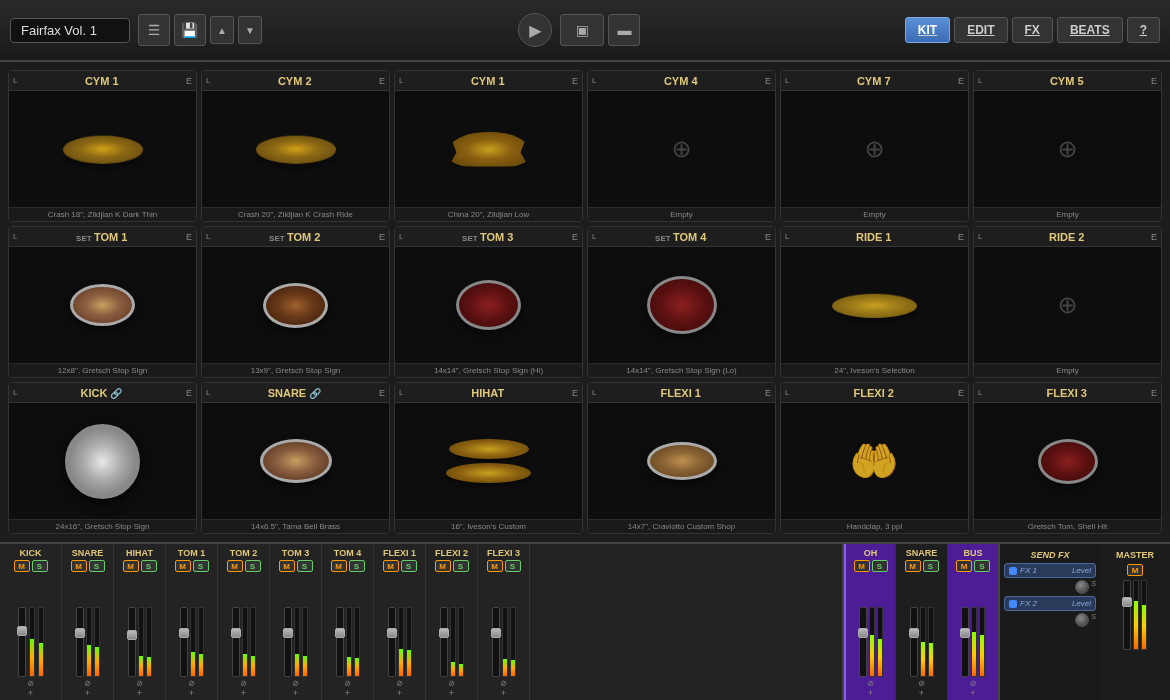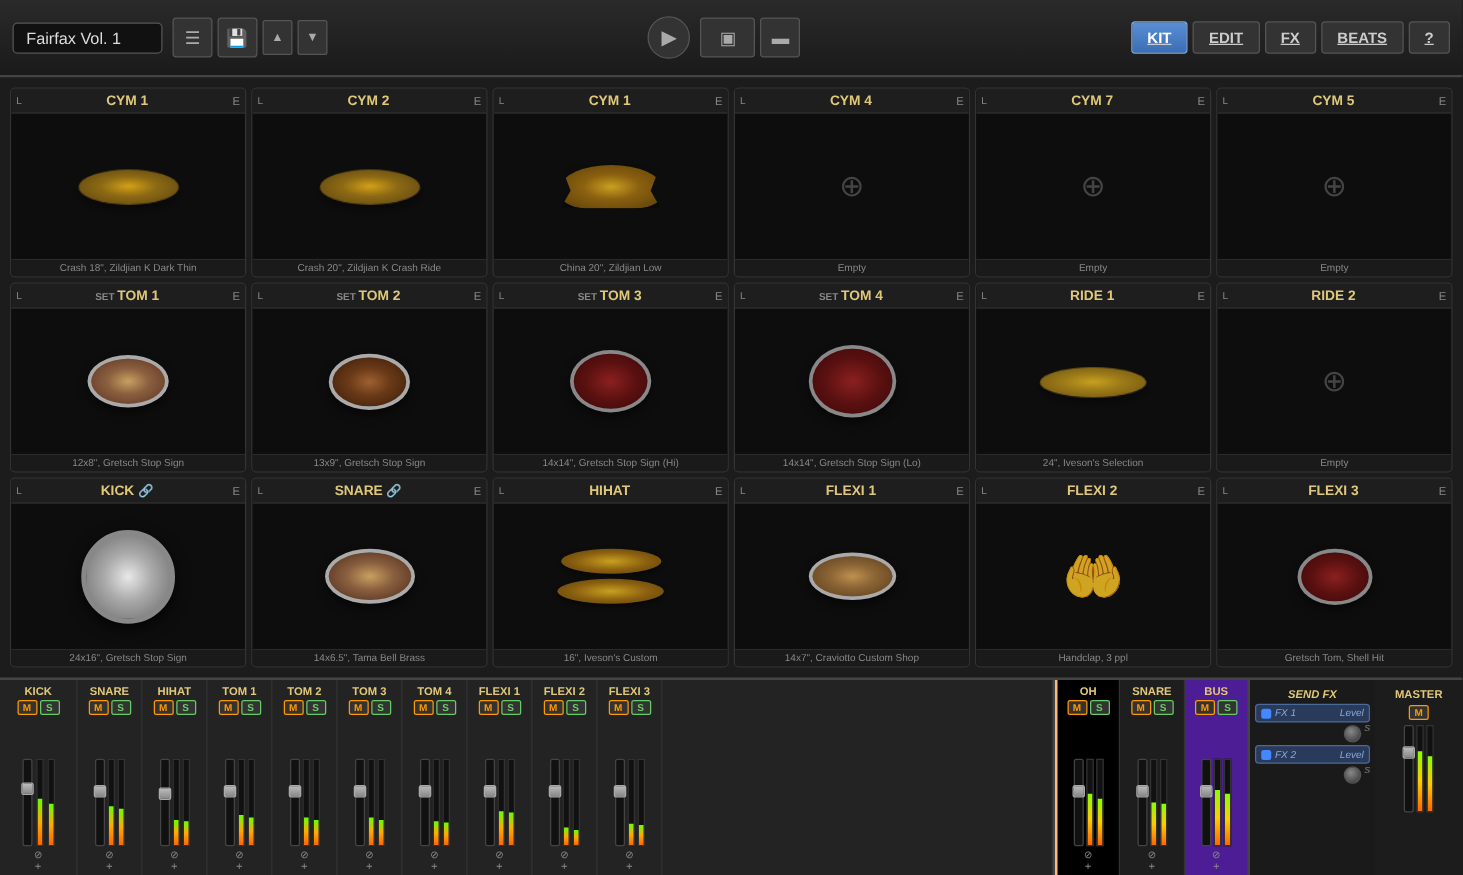--- a/index.html
+++ b/index.html
@@ -953,21 +953,21 @@
           <div class="ch-meter-fill" style="height:23%;"></div>
         </div>
       </div>
       <div class="ch-phase">⊘</div>
       <div style="font-size:9px;color:#888;cursor:pointer;">+</div>
     </div>
   </div>
 
   <div class="mixer-right">
 
-    <div class="mixer-channel" style="background:#000000;border-left:2px solid #fdba74;">
+    <div class="mixer-channel" style="background:#4c1d95;border-left:2px solid #8b5cf6;">
       <div class="ch-label">OH</div>
       <div class="ch-btns">
         <div class="ms-btn m">M</div>
         <div class="ms-btn s">S</div>
       </div>
       <div style="display:flex;gap:2px;align-items:flex-end;flex:1;padding:2px;">
         <div class="ch-fader" style="height:70px;">
           <div class="ch-fader-thumb" style="bottom:38px;"></div>
         </div>
         <div class="ch-meter" style="height:70px;">

